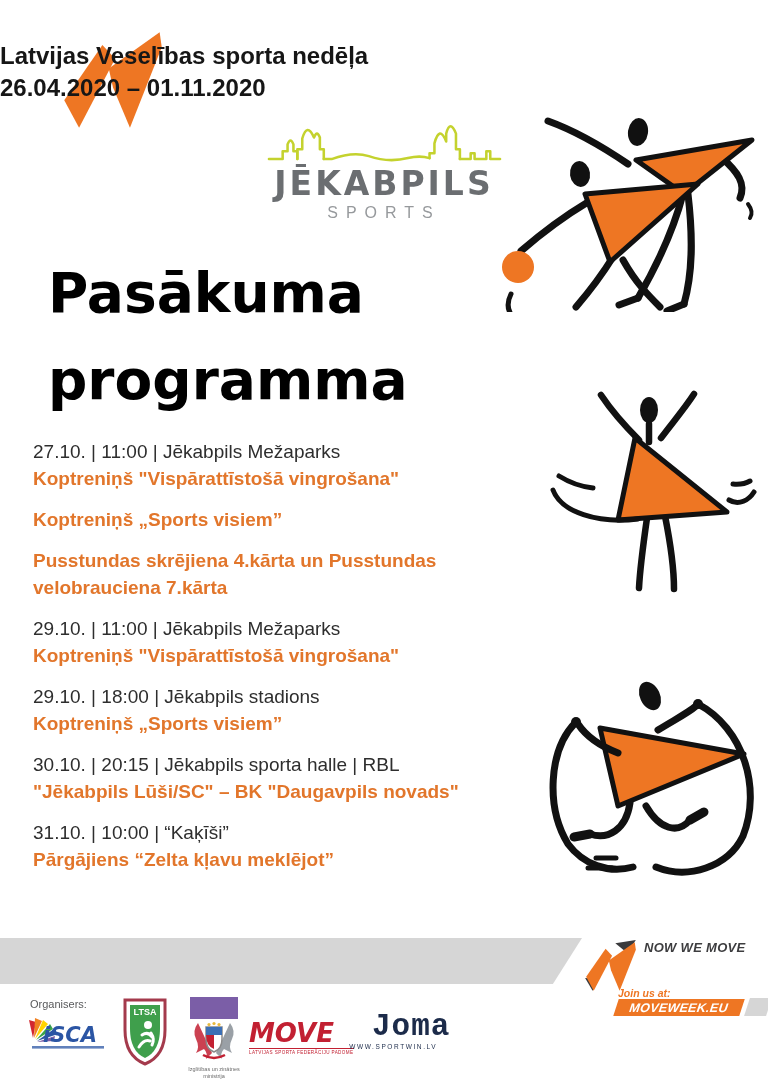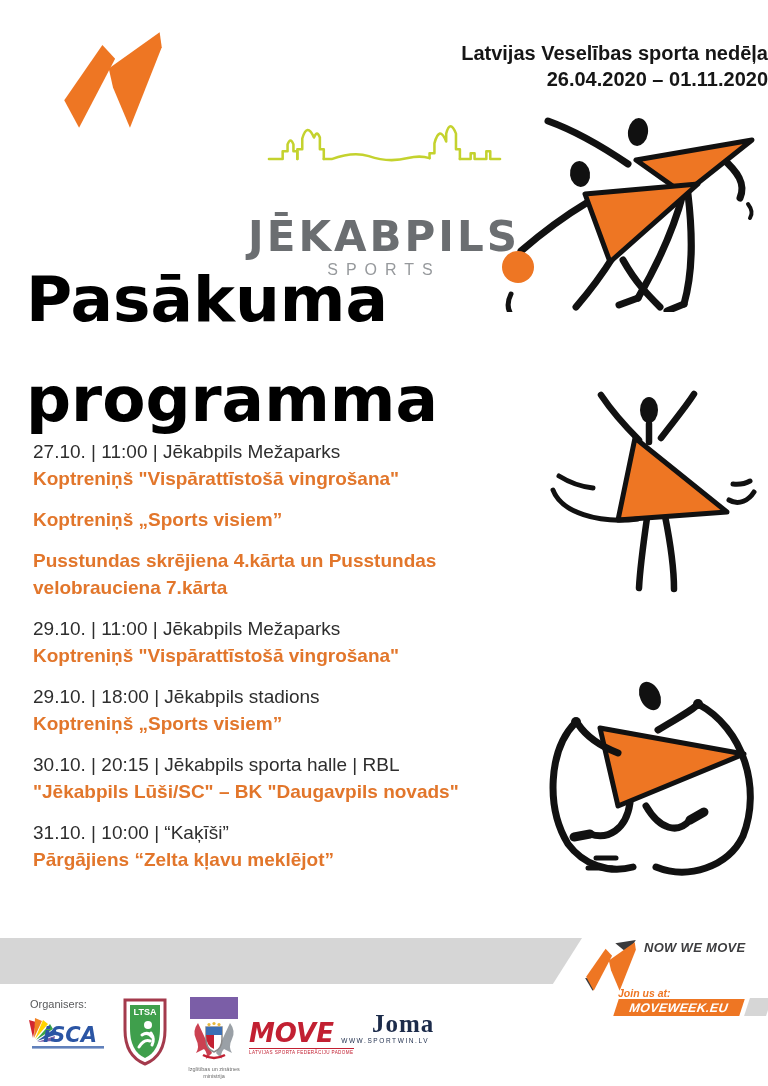--- a/index.html
+++ b/index.html
@@ -3,30 +3,30 @@
 <meta charset="utf-8">
 <style>
   * { margin:0; padding:0; box-sizing:border-box; }
   html,body { background:#fff; }
   .poster {
     position:relative; width:768px; height:1086px; background:#fff;
     overflow:hidden; font-family:"Liberation Sans", sans-serif;
   }
   
   .nwm-top-logo { position:absolute; left:52px; top:26px; width:122px; height:106px; }
-  .poster-title { position:absolute; left:0; right:0; top:40px; text-align:right;
-    font-weight:bold; font-size:20px; line-height:1.32; color:#161616; }
+  .poster-title { position:absolute; left:0; right:0; top:40px; text-align:left;
+    font-weight:bold; font-size:24px; line-height:1.32; color:#161616; }
   .jek-logo { position:absolute; left:0; right:0; top:112px; text-align:center; }
   .jek-skyline { display:block; margin:0 auto; }
-  .jek-name { font-family:"DejaVu Sans", sans-serif; font-weight:bold; font-size:42px;
-    color:#6b6e71; letter-spacing:3px; line-height:1.05;margin-top:48px; }
+  .jek-name { font-family:"DejaVu Sans", sans-serif; font-weight:bold; font-size:33px;
+    color:#6b6e71; letter-spacing:3px; line-height:1.05; }
   .jek-sub { font-size:16px; color:#96999c; letter-spacing:8px; margin-top:2px; }
   
-  .main-heading { position:absolute; left:26px; top:250px; width:460px;
-    font-family:"DejaVu Sans", sans-serif; font-weight:bold; font-size:63px;
+  .main-heading { position:absolute; left:48px; top:250px; width:460px;
+    font-family:"DejaVu Sans", sans-serif; font-weight:bold; font-size:55px;
     line-height:1.58; color:#000; letter-spacing:0px; }
   
   .events { position:absolute; left:33px; top:438px; width:482px; }
   .event { margin-bottom:14px; font-size:19px; line-height:27px; }
   .event-info { color:#2e2e2e; }
   .event-title { color:#e2762b; font-weight:bold; }
   
   .fig { position:absolute; }
   .fig1 { left:488px; top:102px; }
   .fig2 { left:543px; top:388px; }
@@ -51,21 +51,21 @@
   .org-ltsa { position:absolute; left:122px; top:997px; }
   .org-ministry { position:absolute; left:183px; top:997px; width:62px; text-align:center; }
   .ministry-flag { width:48px; height:22px; background:#7b5ea7; margin:0 auto; }
   .ministry-caption { font-size:5.5px; color:#6b6b6b; line-height:1.3; margin-top:1px; }
   .org-lsfp { position:absolute; left:249px; top:1020px; }
   .lsfp-name { font-style:italic; font-weight:bold; font-size:26px; color:#c22032;
     font-family:"DejaVu Sans", sans-serif; line-height:1; }
   .lsfp-tagline { font-size:4.6px; color:#c22032; letter-spacing:0.4px; margin-top:2px;
     border-top:1px solid #c22032; padding-top:1px; }
   .org-joma { position:absolute; left:336px; top:1011px; text-align:center; }
-  .joma-name { font-family:Liberation Serif, serif; font-weight:bold; font-size:25px;
+  .joma-name { font-family:Liberation Mono, monospace; font-weight:bold; font-size:31px;
     color:#1c2b4a; line-height:1; letter-spacing:1px;margin-left:36px; }
   .joma-tagline { font-size:6.5px; color:#1c2b4a; letter-spacing:1.6px; margin-top:1px; }
 </style>
 </head>
 <body>
 
 <div class="poster">
 
   <svg class="nwm-top-logo" viewBox="0 0 100 100" aria-hidden="true">
     <polygon points="40,18 52,31 18,96 4,70" fill="#ee7623"></polygon>

